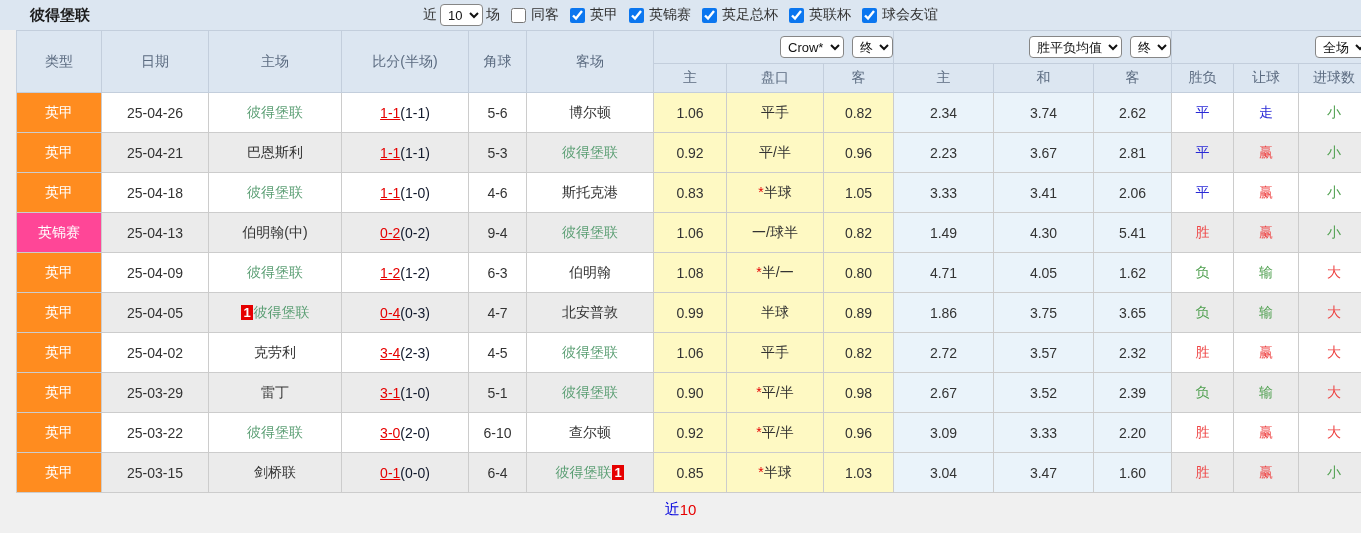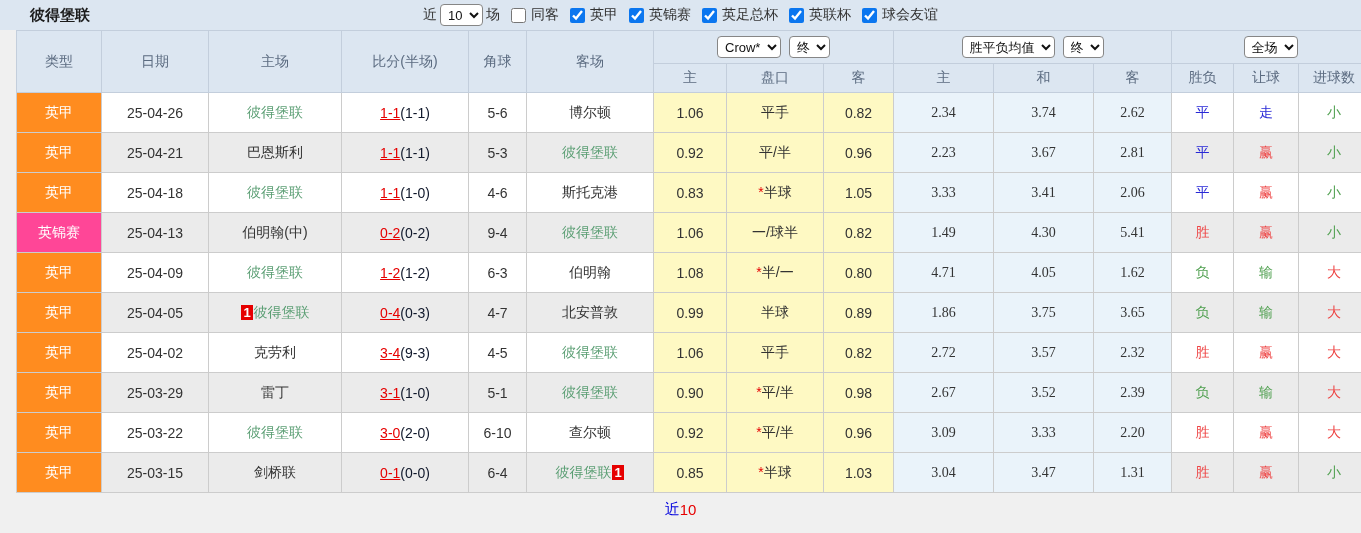--- a/index.html
+++ b/index.html
@@ -35,25 +35,25 @@
   th, td {
     border:1px solid #ccc; text-align:center;
     font-size:14px; color:#333; white-space:nowrap; overflow:hidden; padding:0;
   }
   thead th {
     background:#dce6f1; border-color:#c3cedc;
     color:#5b6b80; font-weight:normal;
   }
   thead tr.hrow1 th { height:33px; }
   thead tr.hrow2 th { height:29px; }
-  .sel-group { display:flex; align-items:center; justify-content:center; gap:8px; }
+  .sel-group { display:flex; align-items:center; justify-content:flex-end; gap:8px; }
   tbody td { height:40px; }
   tbody tr:nth-child(even) td { background:#ebebeb; }
   tbody tr td.col-ah { background:#fef9c3; }
-  tbody tr td.col-eu { background:#eaf3fa;font-family:Liberation Serif, serif; }
+  tbody tr td.col-eu { background:#eaf3fa; }
   td.col-type > span {
     display:flex; width:100%; height:100%;
     align-items:center; justify-content:center; color:#333;
   }
   .type-orange { background:#ff8c1f; color:#fff !important; }
   .type-pink   { background:#ff4697; color:#fff !important; }
   .team-green { color:#5a9e73; }
   .team-black { color:#333;text-align:center; }
   .ft { color:#e60000;text-decoration:underline; }
   .ht { color:#0f172a; }
@@ -268,21 +268,21 @@
     <td><span class="green">负</span></td>
     <td><span class="green">输</span></td>
     <td><span class="red">大</span></td>
   </tr>
       <tr>
     <td class="col-type">
           <span class="type-orange">英甲</span>
         </td>
     <td>25-04-02</td>
     <td><span class="team-black">克劳利</span></td>
-    <td><span class="ft">3-4</span><span class="ht">(9-3)</span></td>
+    <td><span class="ft">3-4</span><span class="ht">(2-3)</span></td>
     <td>4-5</td>
     <td><span class="team-green">彼得堡联</span></td>
     <td class="col-ah">1.06</td>
     <td class="col-ah"><span class="star"></span><span>平手</span></td>
     <td class="col-ah">0.82</td>
     <td class="col-eu">2.72</td>
     <td class="col-eu">3.57</td>
     <td class="col-eu">2.32</td>
     <td><span class="red">胜</span></td>
     <td><span class="red">赢</span></td>
@@ -333,21 +333,21 @@
     <td>25-03-15</td>
     <td><span class="team-black">剑桥联</span></td>
     <td><span class="ft">0-1</span><span class="ht">(0-0)</span></td>
     <td>6-4</td>
     <td><span class="team-green">彼得堡联</span><span class="badge">1</span></td>
     <td class="col-ah">0.85</td>
     <td class="col-ah"><span class="star">*</span><span>半球</span></td>
     <td class="col-ah">1.03</td>
     <td class="col-eu">3.04</td>
     <td class="col-eu">3.47</td>
-    <td class="col-eu">1.31</td>
+    <td class="col-eu">1.60</td>
     <td><span class="red">胜</span></td>
     <td><span class="red">赢</span></td>
     <td><span class="green">小</span></td>
   </tr>
     </tbody>
 </table>
 
 <div class="summary">
   <span>近</span>
     <span class="count">10</span>

